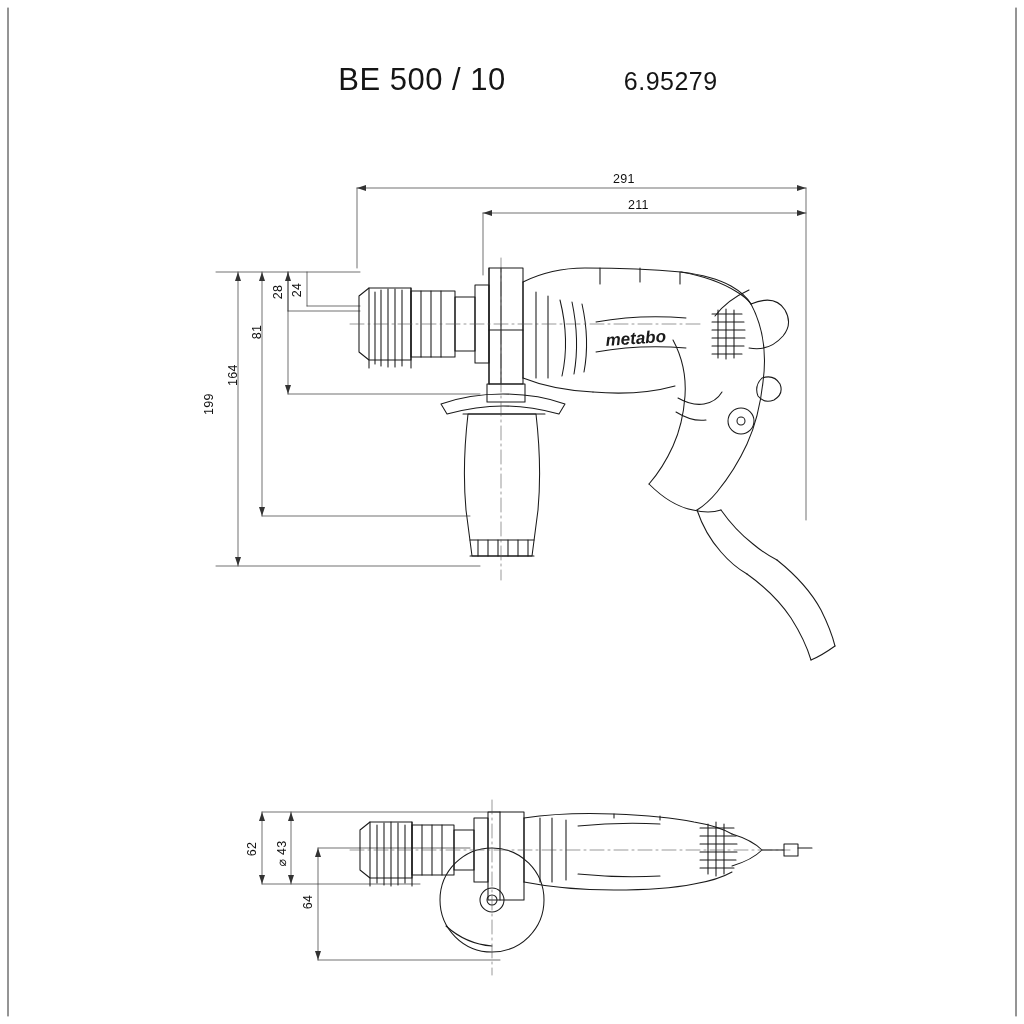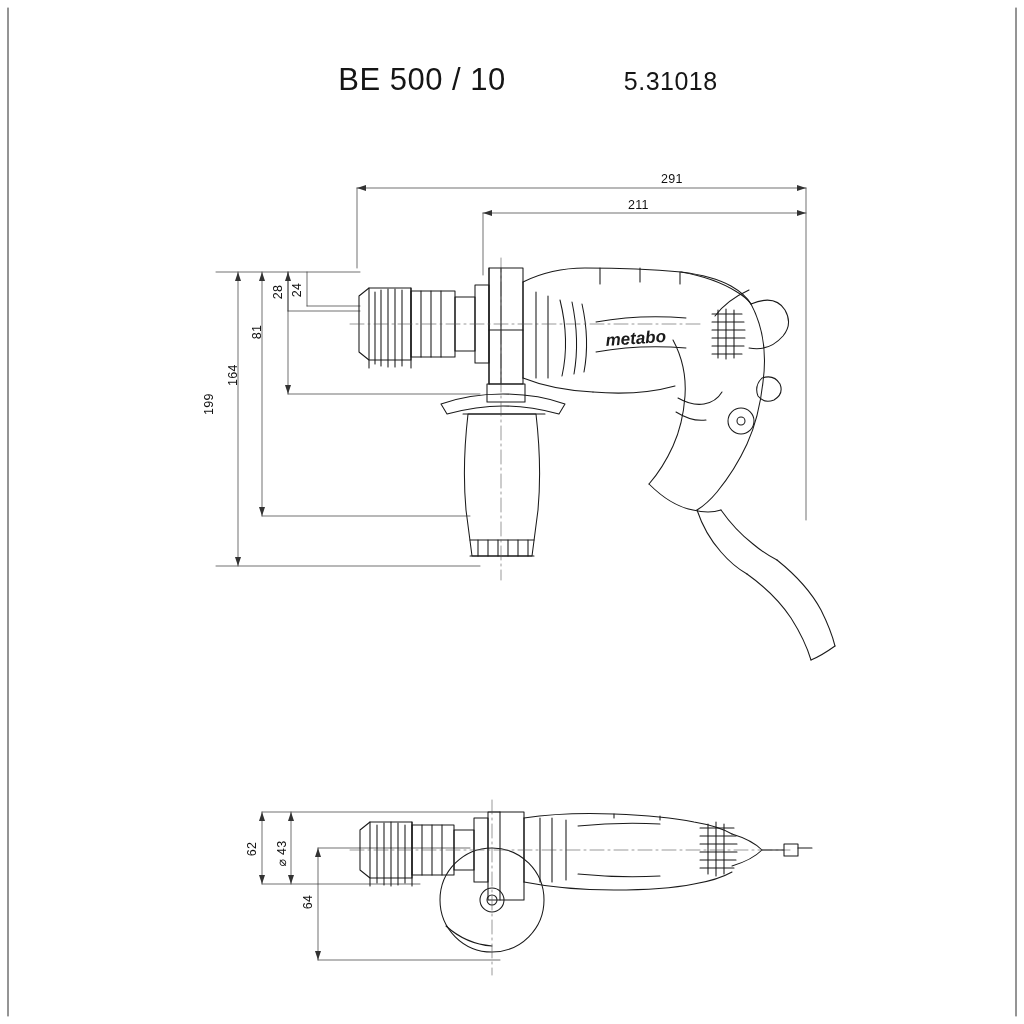--- a/index.html
+++ b/index.html
@@ -63,21 +63,21 @@
     height: 1024px;
   }
 </style>
 </head>
 <body>
 
 <div id="sheet">
 
   <div class="title-block">
     <div class="title-model">BE 500 / 10</div>
-    <div class="title-code">5.31018</div>
+    <div class="title-code">6.95279</div>
   </div>
 
   <svg class="drawing" viewBox="0 0 1024 1024">
     <g fill="none" stroke="#1a1a1a" stroke-width="0.9" stroke-linecap="round" stroke-linejoin="round">
 
       <g stroke="#2b2b2b" stroke-width="1">
         <line x1="8" y1="8" x2="8" y2="1016"></line>
         <line x1="1016" y1="8" x2="1016" y2="1016"></line>
       </g>
 
@@ -260,21 +260,21 @@
       </g>
 
       <g stroke="#555555" stroke-width="0.6" stroke-dasharray="14 4 2 4">
         <line x1="350" y1="850" x2="790" y2="850"></line>
         <line x1="492" y1="800" x2="492" y2="975"></line>
       </g>
 
     </g>
   </svg>
 
-  <div class="dim-label" style="left:613px; top:172px;margin-left:48px;">291</div>
+  <div class="dim-label" style="left:613px; top:172px;">291</div>
   <div class="dim-label" style="left:620px; top:198px;margin-left:8px;">211</div>
 
   <div class="dim-label vert" style="left:271px; top:285px;">28</div>
   <div class="dim-label vert" style="left:290px; top:283px;">24</div>
   <div class="dim-label vert" style="left:250px; top:325px;">81</div>
   <div class="dim-label vert" style="left:222px; top:368px;">164</div>
   <div class="dim-label vert" style="left:198px; top:397px;">199</div>
 
   <div class="dim-label vert" style="left:245px; top:842px;">62</div>
   <div class="dim-label vert" style="left:268px; top:846px;">⌀ 43</div>

